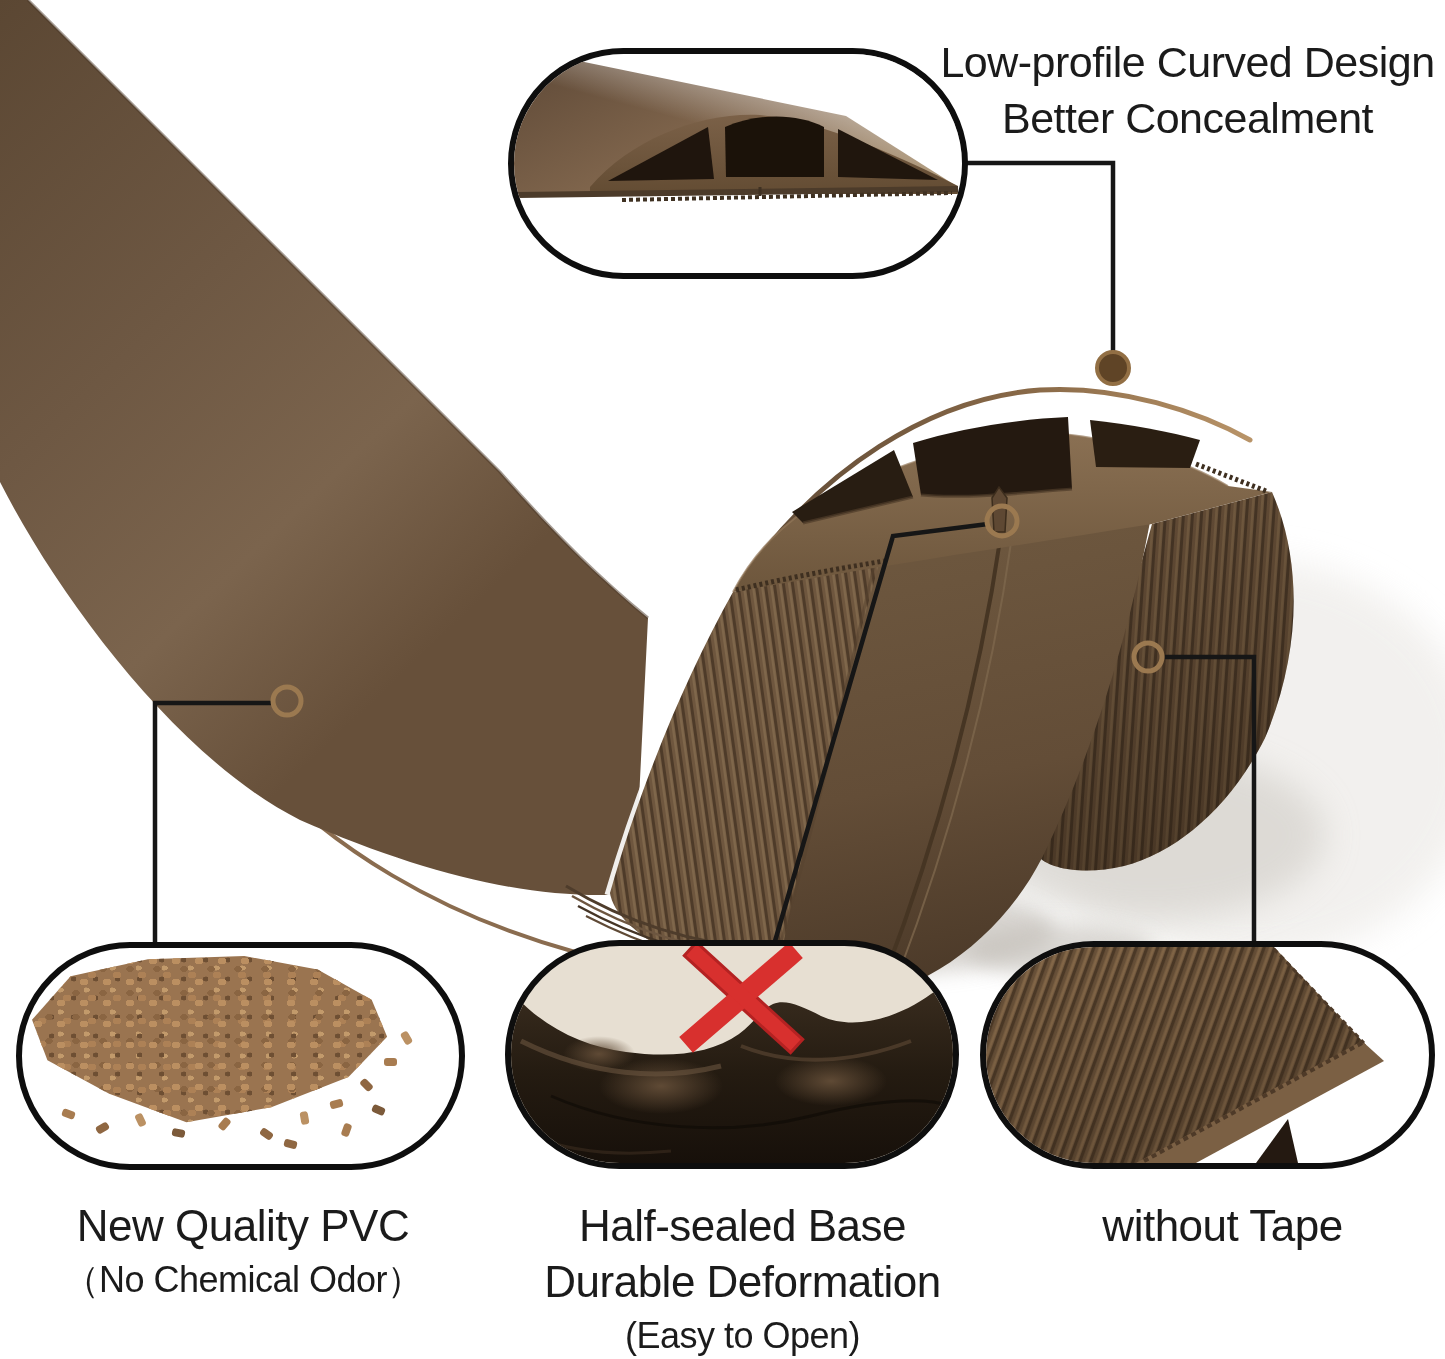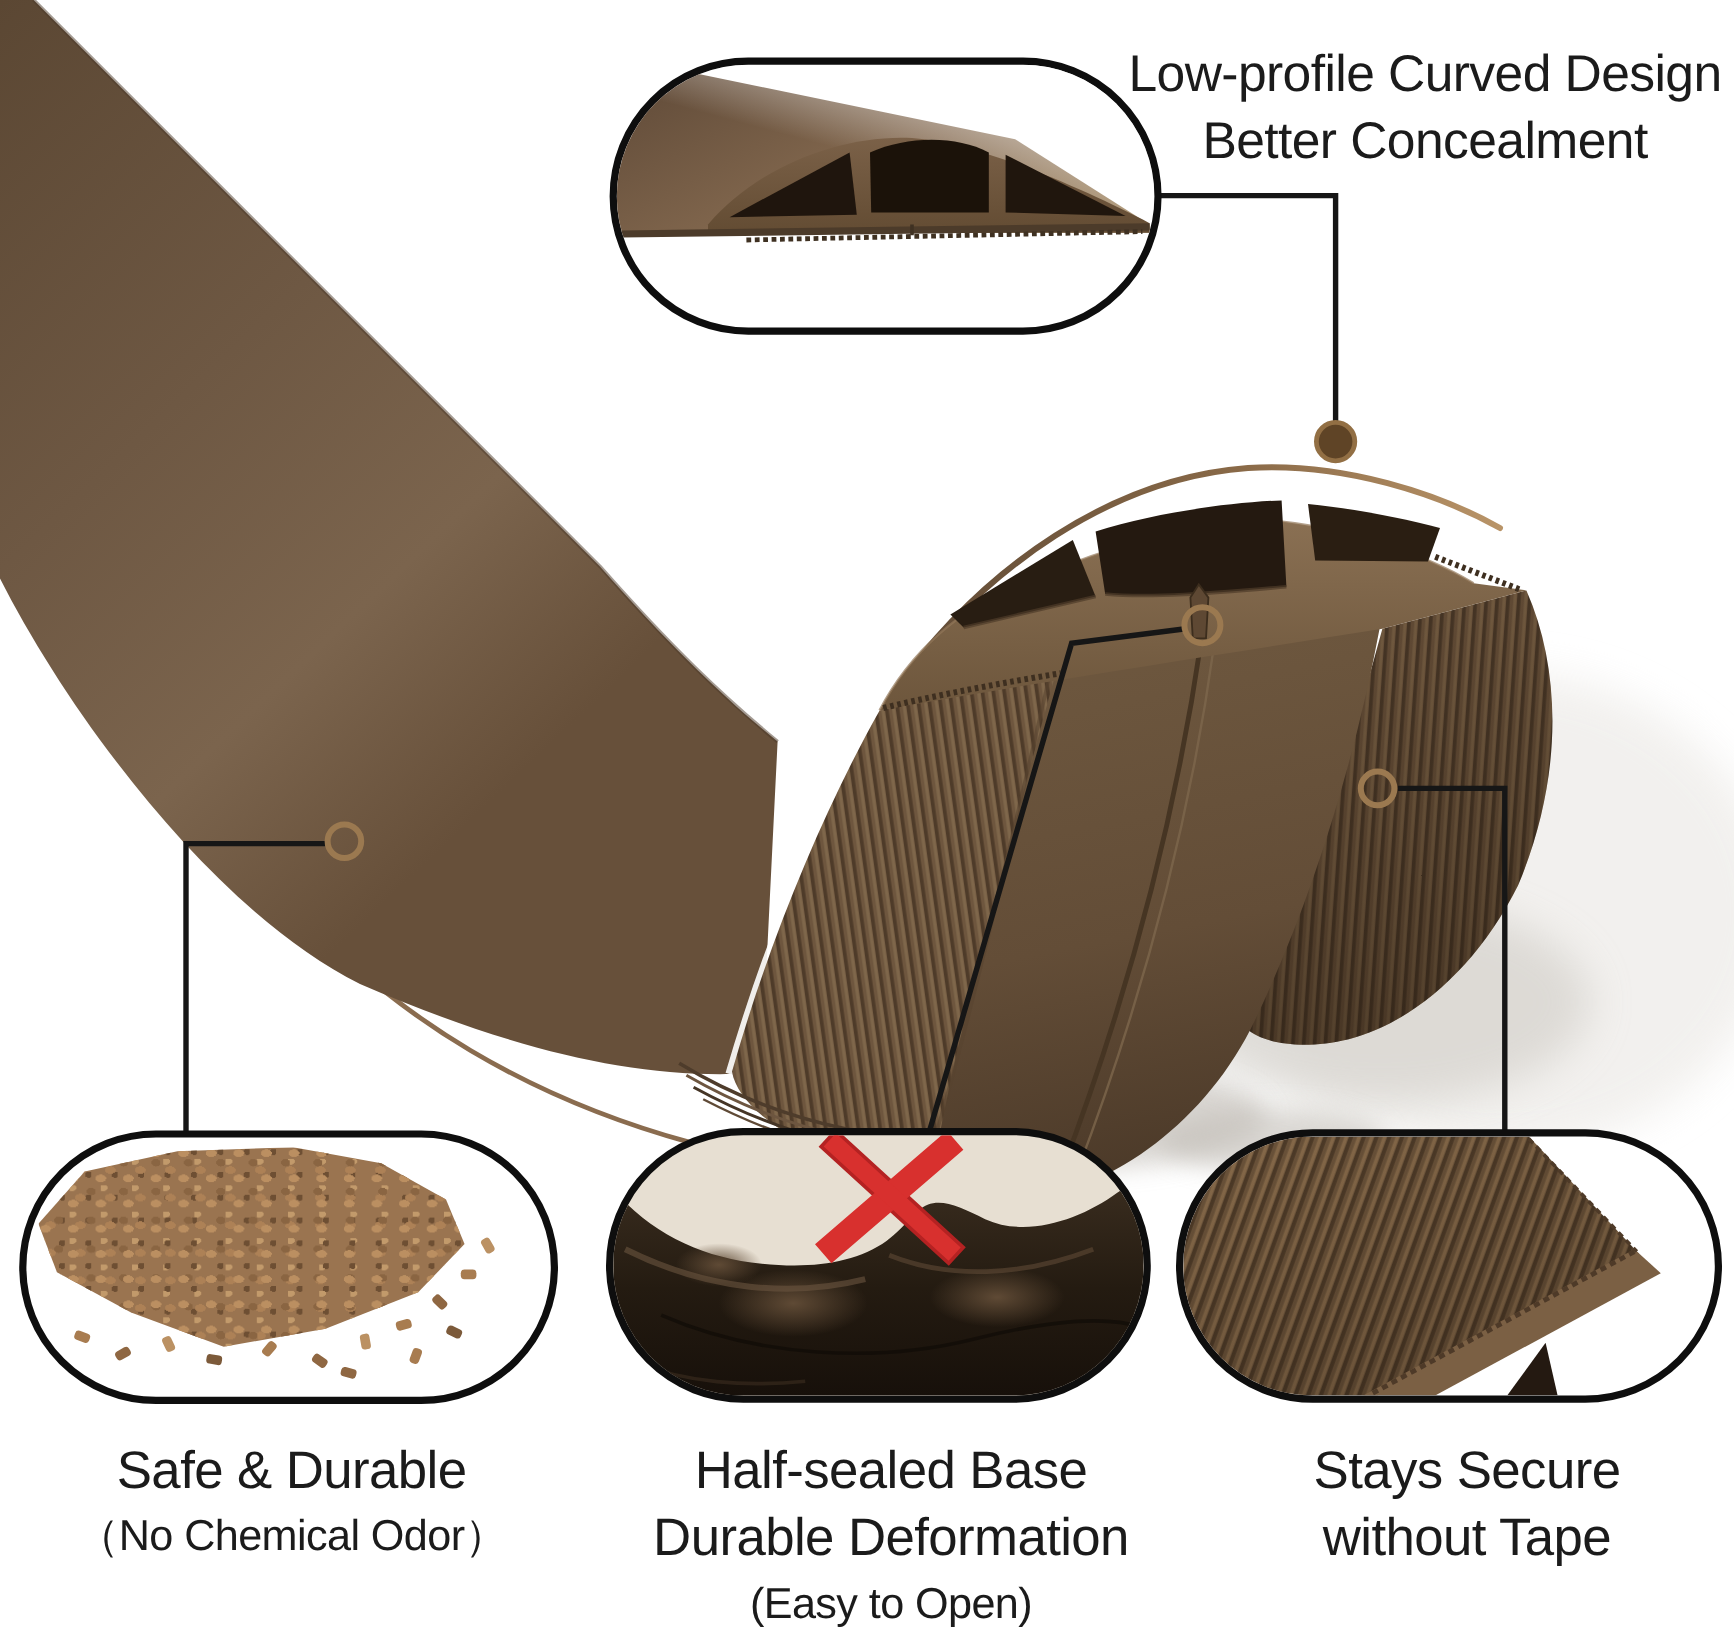--- a/index.html
+++ b/index.html
@@ -257,28 +257,27 @@
       <path d="M 270,216 L 302,172 L 312,216 Z" fill="#241911"></path>
     </svg>
   </div>
 
   <div class="caption" id="cap-top">
     <div>Low-profile Curved Design</div>
     <div>Better Concealment</div>
   </div>
 
   <div class="caption" id="cap-bl">
-    <div>Safe &amp; Durable</div>
+    <div>New Quality PVC</div>
     <div class="small">（No Chemical Odor）</div>
   </div>
 
   <div class="caption" id="cap-bm">
     <div>Half-sealed Base</div>
     <div>Durable Deformation</div>
     <div class="small">(Easy to Open)</div>
   </div>
 
   <div class="caption" id="cap-br">
-    <div>Stays Secure</div>
     <div>without Tape</div>
   </div>
 
 </div>
 
 </body></html>

